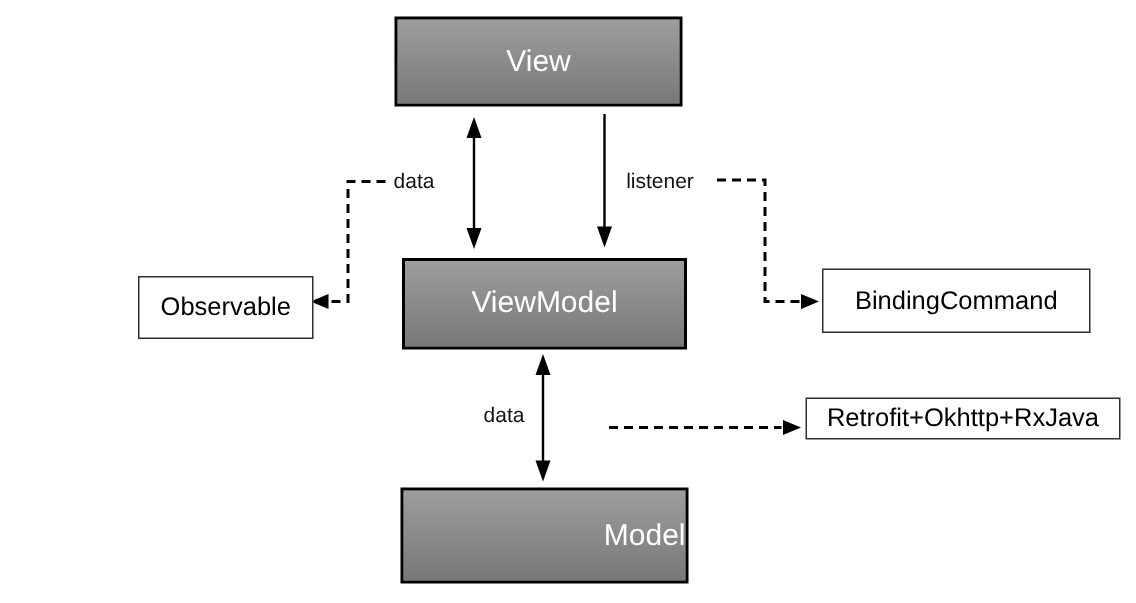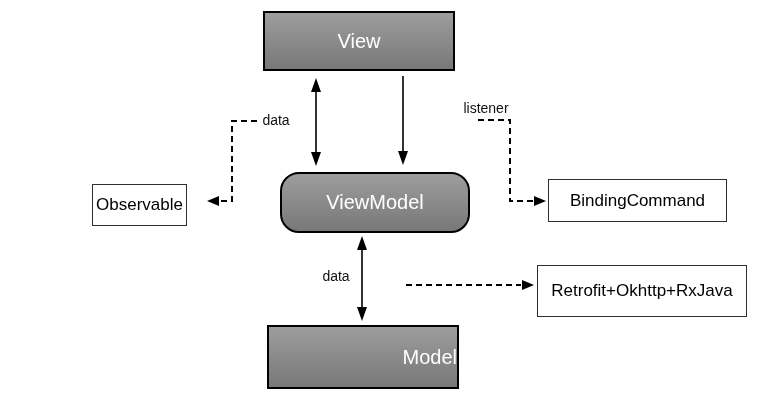--- a/index.html
+++ b/index.html
@@ -36,34 +36,34 @@
     color: #ffffff;
     font-size: 20px;
   }
   .node.plain {
     background: #ffffff;
     border: 1px solid #2f2f2f;
     color: #000000;
     font-size: 17px;
   }
   .node-view      { left: 263px; top: 11px;  width: 192px; height: 60px; }
-  .node-viewmodel { left: 280px; top: 172px; width: 190px; height: 61px; border-radius: 19px; }
+  .node-viewmodel { left: 268px; top: 172px; width: 190px; height: 61px; }
   .node-model     { left: 267px; top: 325px; width: 192px; height: 64px; justify-content: flex-end; }
-  .node-observable{ left: 92px;  top: 184px; width: 95px; height: 42px; }
+  .node-observable{ left: 92px;  top: 184px; width: 117px; height: 42px; }
   .node-binding   { left: 548px; top: 179px; width: 179px; height: 43px; }
-  .node-retrofit  { left: 537px; top: 265px; width: 210px; height: 52px; }
+  .node-retrofit  { left: 537px; top: 265px; width: 210px; height: 28px; }
   .edge-label {
     position: absolute;
     font-size: 14px;
     color: #111111;
     text-align: center;
     line-height: 19px;
   }
   .lbl-data-top    { left: 248px; top: 111px; width: 56px; }
-  .lbl-listener    { left: 404px; top: 99px; width: 72px; margin-left: 46px; }
+  .lbl-listener    { left: 404px; top: 111px; width: 72px; }
   .lbl-data-bottom { left: 308px; top: 267px; width: 56px; }
 </style>
 </head>
 <body>
 
 <div class="stage">
 
   <svg class="overlay" width="757" height="402" viewBox="0 0 757 402" xmlns="http://www.w3.org/2000/svg">
 
     <g>

